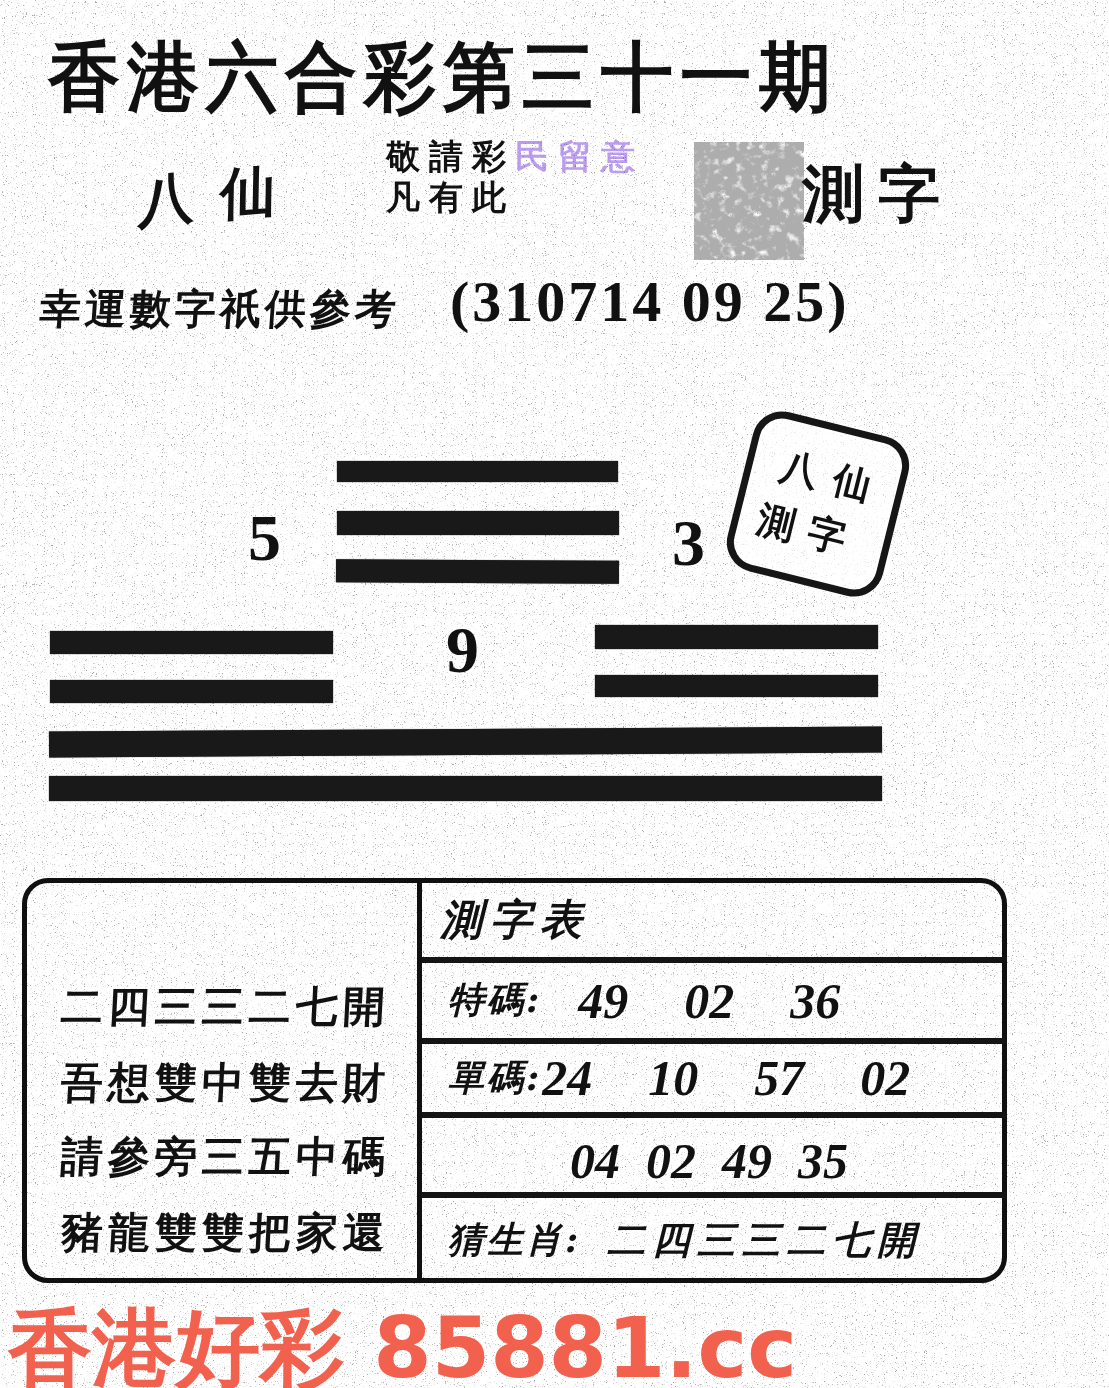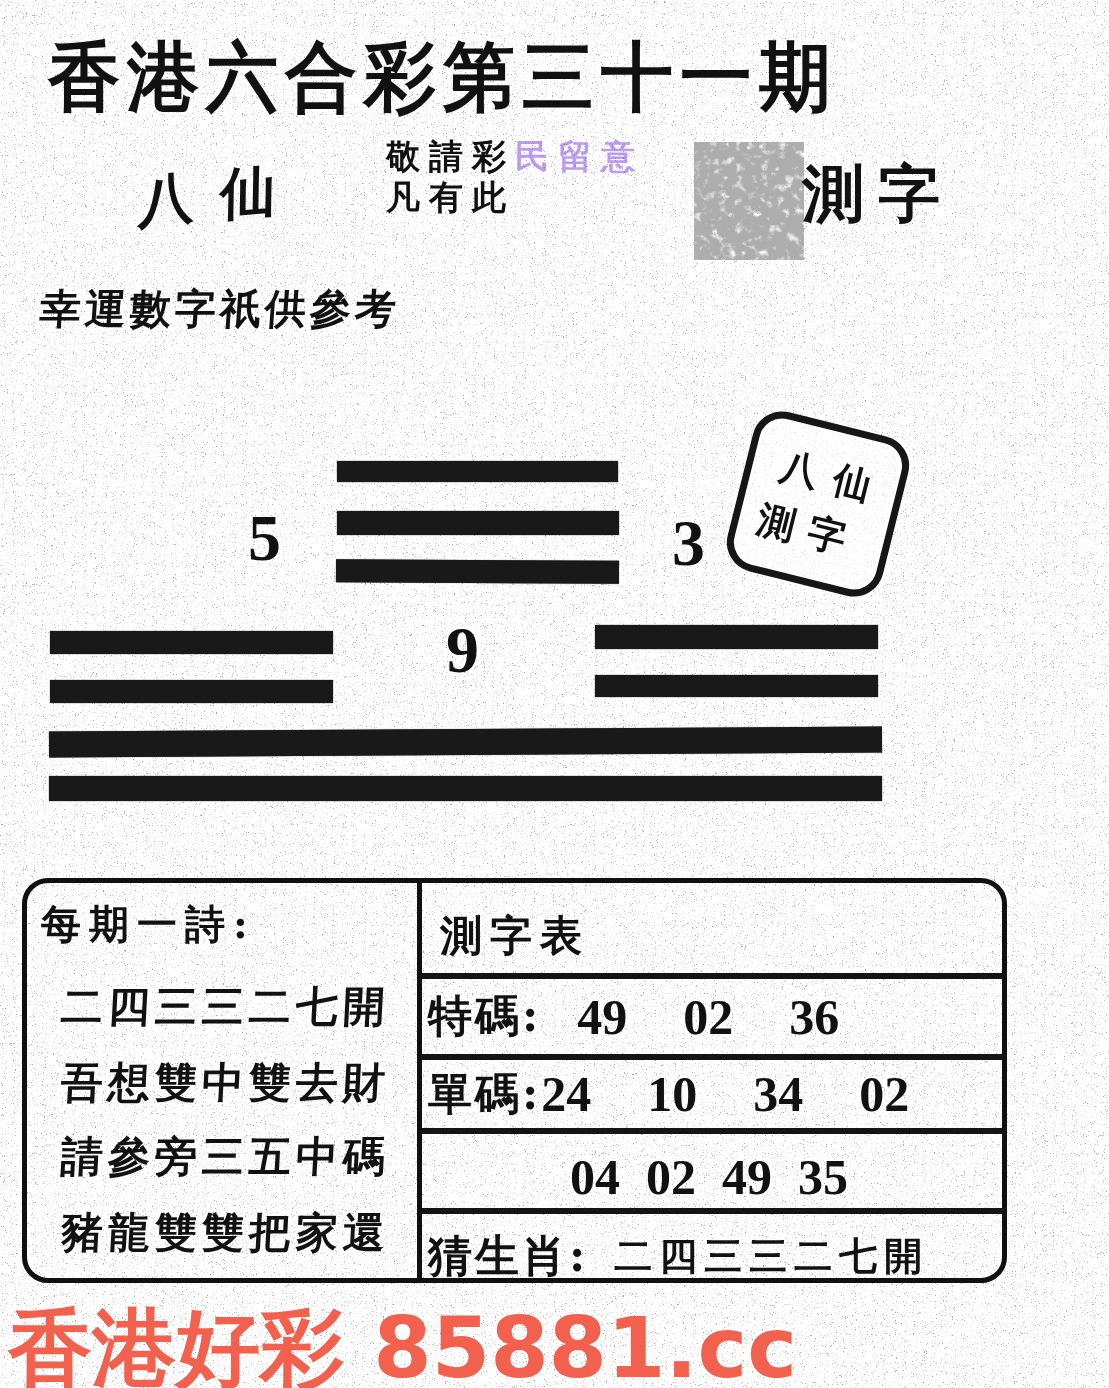--- a/index.html
+++ b/index.html
@@ -75,28 +75,28 @@
   .stamp .s2{font-size:38px;font-weight:600;letter-spacing:14px;margin-top:6px;margin-left:-6px;white-space:nowrap;}
   
   .sheet{
     position:absolute;left:22px;top:878px;width:985px;height:405px;
     border:5px solid #101010;border-radius:26px;box-sizing:border-box;
   }
   .vdivider{position:absolute;left:390px;top:0;width:5px;height:100%;background:#101010;}
   .poem-title{position:absolute;left:14px;top:14px;font-size:40px;font-weight:800;letter-spacing:8px;white-space:nowrap;}
   .poem-line{position:absolute;left:34px;font-size:42px;font-weight:800;letter-spacing:5px;white-space:nowrap;transform:skewX(-3deg);}
   .pl0{top:96px;} .pl1{top:172px;} .pl2{top:246px;} .pl3{top:322px;}
-  .rcell{position:absolute;left:395px;top:16px;width:585px;height:100%;}
+  .rcell{position:absolute;left:395px;top:0;width:585px;height:100%;font-style:italic;}
   .hdivider{position:absolute;left:0;width:100%;height:6px;background:#141414;}
   .hd0{top:74px;} .hd1{top:155px;} .hd2{top:229px;} .hd3{top:309px;}
   .rrow{position:absolute;left:0;width:100%;display:flex;align-items:center;white-space:nowrap;}
   .rr-head{top:0;height:74px;}
   .rr1{top:80px;height:75px;} .rr2{top:161px;height:68px;}
   .rr3{top:235px;height:86px;} .rr4{top:315px;height:85px;}
-  .rlabel{font-size:44px;font-weight:800;letter-spacing:3px;margin-left:6px;}
+  .rlabel{font-size:36px;font-weight:800;letter-spacing:3px;margin-left:26px;}
   .rnum{font-size:50px;font-weight:600;font-family:"Liberation Serif",serif;}
   .rr1 .rnum{margin-left:36px;} .rr1 .rnum + .rnum{margin-left:56px;}
   .rr2 .rnum{} .rr2 .rnum + .rnum{margin-left:56px;}
   .rr3 .rnum{margin-left:26px;} .rr3 .rnum:first-child{margin-left:148px;}
   .zodiac-text{font-size:38px;font-weight:700;letter-spacing:7px;margin-left:26px;}
   .table-head{font-size:42px;font-weight:800;letter-spacing:8px;margin-left:18px;}
   
   .footer{
     position:absolute;left:8px;top:1292px;
     font-size:84px;font-weight:900;letter-spacing:0px;white-space:nowrap;
@@ -130,20 +130,21 @@
         <feTurbulence type="fractalNoise" baseFrequency="0.12" numOctaves="3" seed="4" result="n"></feTurbulence>
         <feColorMatrix in="n" type="matrix" values="0 0 0 0 0.42  0 0 0 0 0.42  0 0 0 0 0.42  1.6 1.6 1.6 0 -1.3"></feColorMatrix>
       </filter>
       <rect width="110" height="118" filter="url(#smear)"></rect>
     </svg>
   </div>
 
   <div class="cezi">測字</div>
 
   <div class="lucky-label">幸運數字祇供參考</div>
+  <div class="lucky-nums">(310714 09 25)</div>
 
   <div class="bar b-top1"></div>
   <div class="bar b-top2"></div>
   <div class="bar b-top3"></div>
   <div class="bar b-m1l"></div>
   <div class="bar b-m1r"></div>
   <div class="bar b-m2l"></div>
   <div class="bar b-m2r"></div>
   <div class="bar b-f1"></div>
   <div class="bar b-f2"></div>
@@ -153,21 +154,20 @@
   <div class="hexnum n-mid">9</div>
 
   <div class="stamp">
     <span class="s1">八仙</span>
     <span class="s2">測字</span>
   </div>
 
   <div class="sheet">
     <div class="vdivider"></div>
 
-    <div class="poem-title">每期一詩:</div>
     <div class="poem-line pl0">二四三三二七開</div>
     <div class="poem-line pl1">吾想雙中雙去財</div>
     <div class="poem-line pl2">請參旁三五中碼</div>
     <div class="poem-line pl3">豬龍雙雙把家還</div>
 
     <div class="rcell">
       <div class="rrow rr-head">
         <span class="table-head">測字表</span>
       </div>
       <div class="hdivider hd0"></div>
@@ -177,21 +177,21 @@
         <span class="rnum">49</span>
         <span class="rnum">02</span>
         <span class="rnum">36</span>
       </div>
       <div class="hdivider hd1"></div>
 
       <div class="rrow rr2">
         <span class="rlabel">單碼:</span>
         <span class="rnum">24</span>
         <span class="rnum">10</span>
-        <span class="rnum">34</span>
+        <span class="rnum">57</span>
         <span class="rnum">02</span>
       </div>
       <div class="hdivider hd2"></div>
 
       <div class="rrow rr3">
         <span class="rnum">04</span>
         <span class="rnum">02</span>
         <span class="rnum">49</span>
         <span class="rnum">35</span>
       </div>

